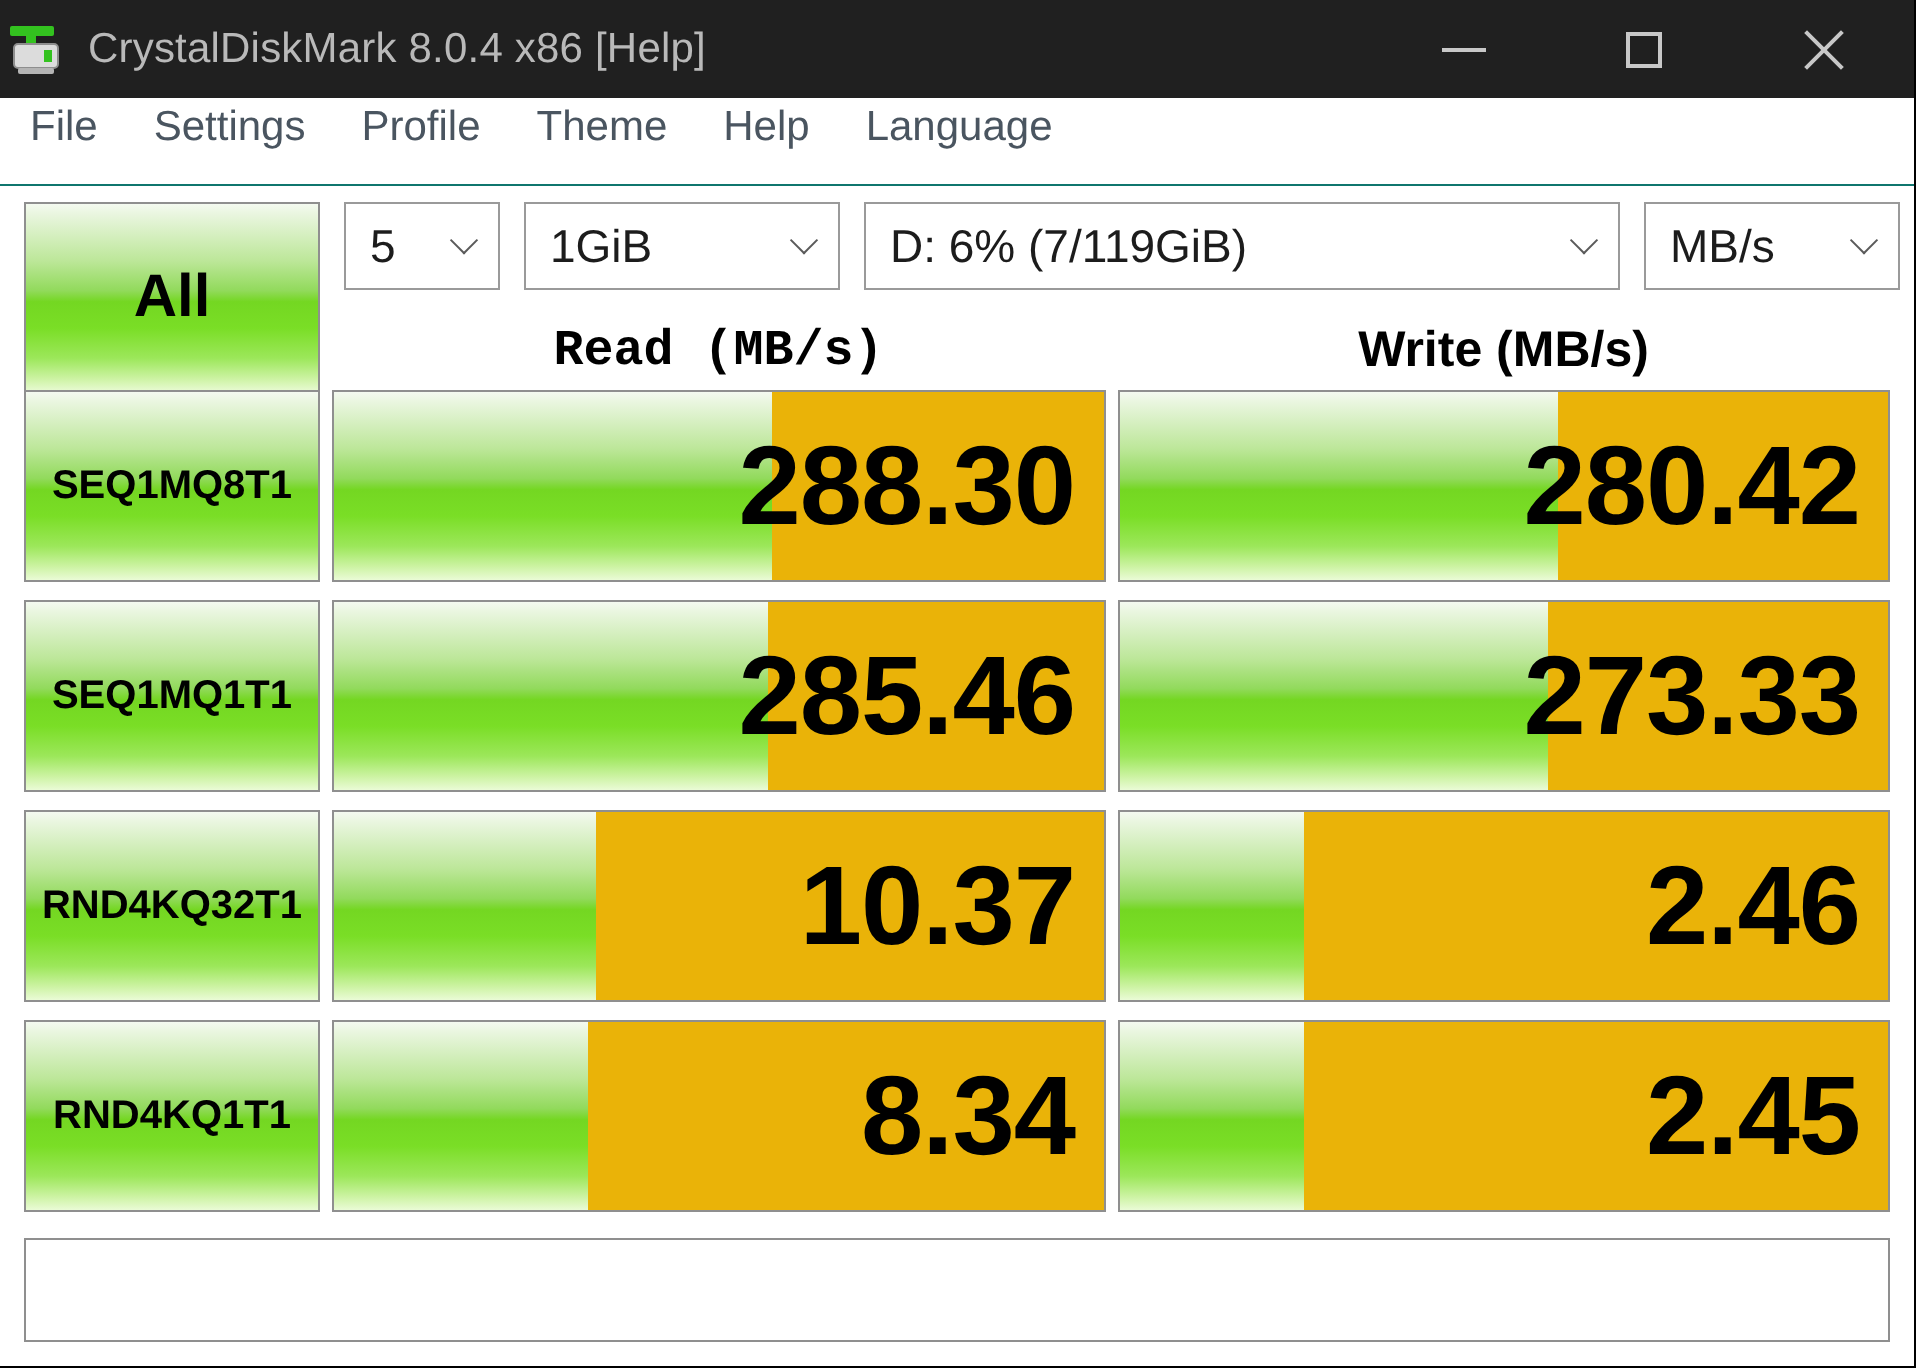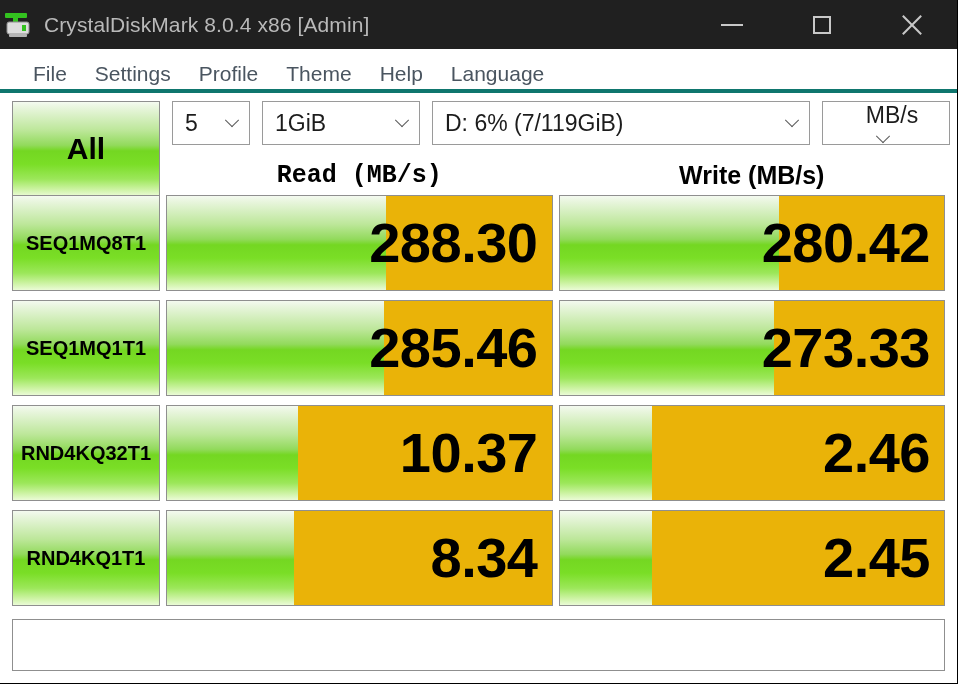--- a/index.html
+++ b/index.html
@@ -93,23 +93,23 @@
     background: #c8c8c8;
   }
   .ctl-close::before { transform: rotate(45deg); }
   .ctl-close::after  { transform: rotate(-45deg); }
 
   
   .menubar {
     height: 44px;
     background: #ffffff;
     display: flex;
-    align-items: flex-end;
-    padding-left: 19px;
-    border-bottom: 4px solid #0f766e;
+    align-items: flex-start;
+    padding-left: 1px;
+    border-bottom: 1px solid #0f766e;
     flex: none;
   }
   .menu-item {
     font-size: 21px;
     color: #4a5560;
     padding: 3px 14px;
     cursor: default;
     white-space: nowrap;
     font-family: "Liberation Sans", sans-serif;
   }
@@ -185,21 +185,21 @@
     width: 9px;
     height: 9px;
     border-right: 1.6px solid #5a5a5a;
     border-bottom: 1.6px solid #5a5a5a;
     transform: rotate(45deg) translate(-2px, -2px);
   }
 
   .combo-count { width: 78px; }
   .combo-size  { width: 158px; }
   .combo-drive { width: 378px; }
-  .combo-unit  { width: 128px; flex-direction: column; }
+  .combo-unit  { width: 128px; }
 
   
   .colheaders {
     height: 40px;
     display: flex;
     padding: 0 12px;
     flex: none;
   }
   .colhead-spacer { width: 148px; flex: none; }
   .colhead {
@@ -294,21 +294,21 @@
   <div class="titlebar">
     <div class="app-icon">
       <svg width="34" height="30" viewBox="0 0 34 30" xmlns="http://www.w3.org/2000/svg">
         <rect x="2" y="3" width="22" height="5" rx="1" fill="#33c21f"></rect>
         <rect x="10" y="7" width="5" height="6" fill="#33c21f"></rect>
         <rect x="4" y="12" width="22" height="12" rx="2" fill="#dcdcdc" stroke="#8e8e8e" stroke-width="1"></rect>
         <rect x="19" y="15" width="4" height="6" fill="#33c21f"></rect>
         <rect x="6" y="24" width="18" height="3" rx="1" fill="#b4b4b4"></rect>
       </svg>
     </div>
-    <div class="title-text">CrystalDiskMark 8.0.4 x86 [Admin]</div>
+    <div class="title-text">CrystalDiskMark 8.0.4 x86 [Help]</div>
 
     <div class="winctl-group">
       <div class="winctl">
         <div class="ctl-min"></div>
       </div>
       <div class="winctl">
         <div class="ctl-max"></div>
       </div>
       <div class="winctl winctl-close">
         <div class="ctl-close"></div>

